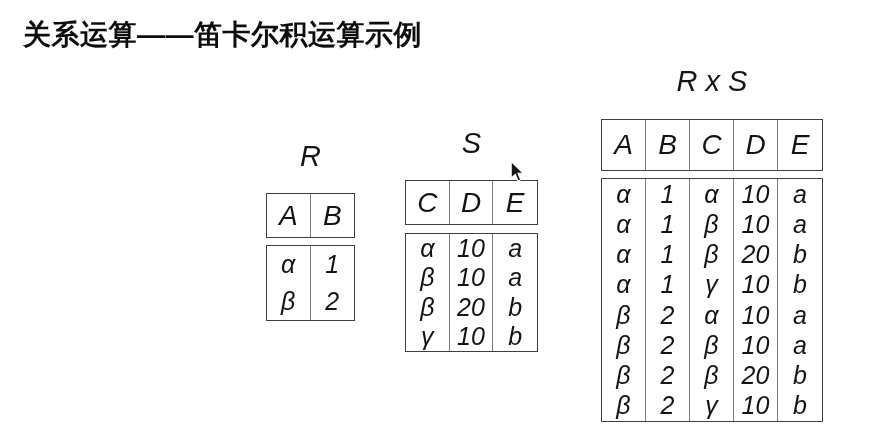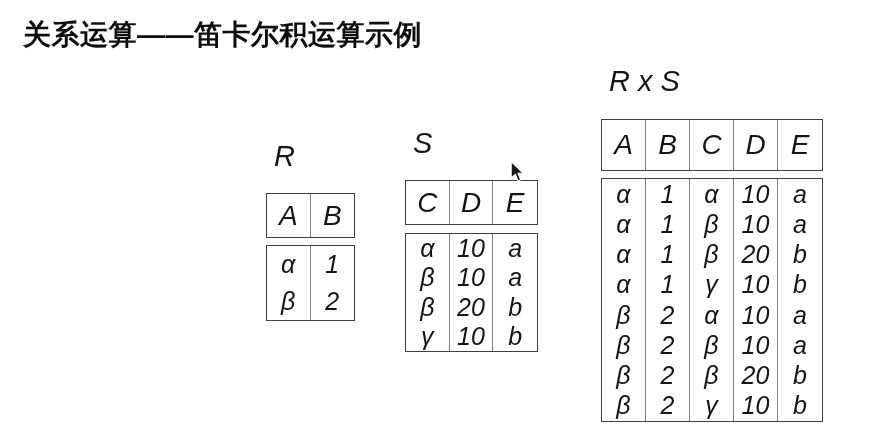--- a/index.html
+++ b/index.html
@@ -7,21 +7,21 @@
     position:relative; width:894px; height:432px; background:#ffffff;
     overflow:hidden; font-family:"Liberation Sans","DejaVu Sans",sans-serif;
   }
   .slide-title {
     position:absolute; left:14px; top:7px; margin:9px;
     font-size:28px; font-weight:700; color:#0d0d0d; letter-spacing:0.5px;
     white-space:nowrap;
   }
   .tbl { position:absolute; }
   .tbl-title {
-    position:absolute; left:8px; width:100%; top:2px; 
+    position:absolute; left:0; width:100%; top:2px; text-align:center;
     font-style:italic; font-size:29px; line-height:1.1; color:#161616;
   }
   .thead, .tbody {
     position:absolute; left:0; display:grid; box-sizing:border-box;
     border:1.5px solid #3f3f3f; background:#ffffff; grid-auto-rows:1fr;
   }
   .cell {
     display:flex; align-items:center; justify-content:center;
     font-style:italic; color:#141414; border-right:1.5px solid #7d7d7d;
     overflow:hidden;

